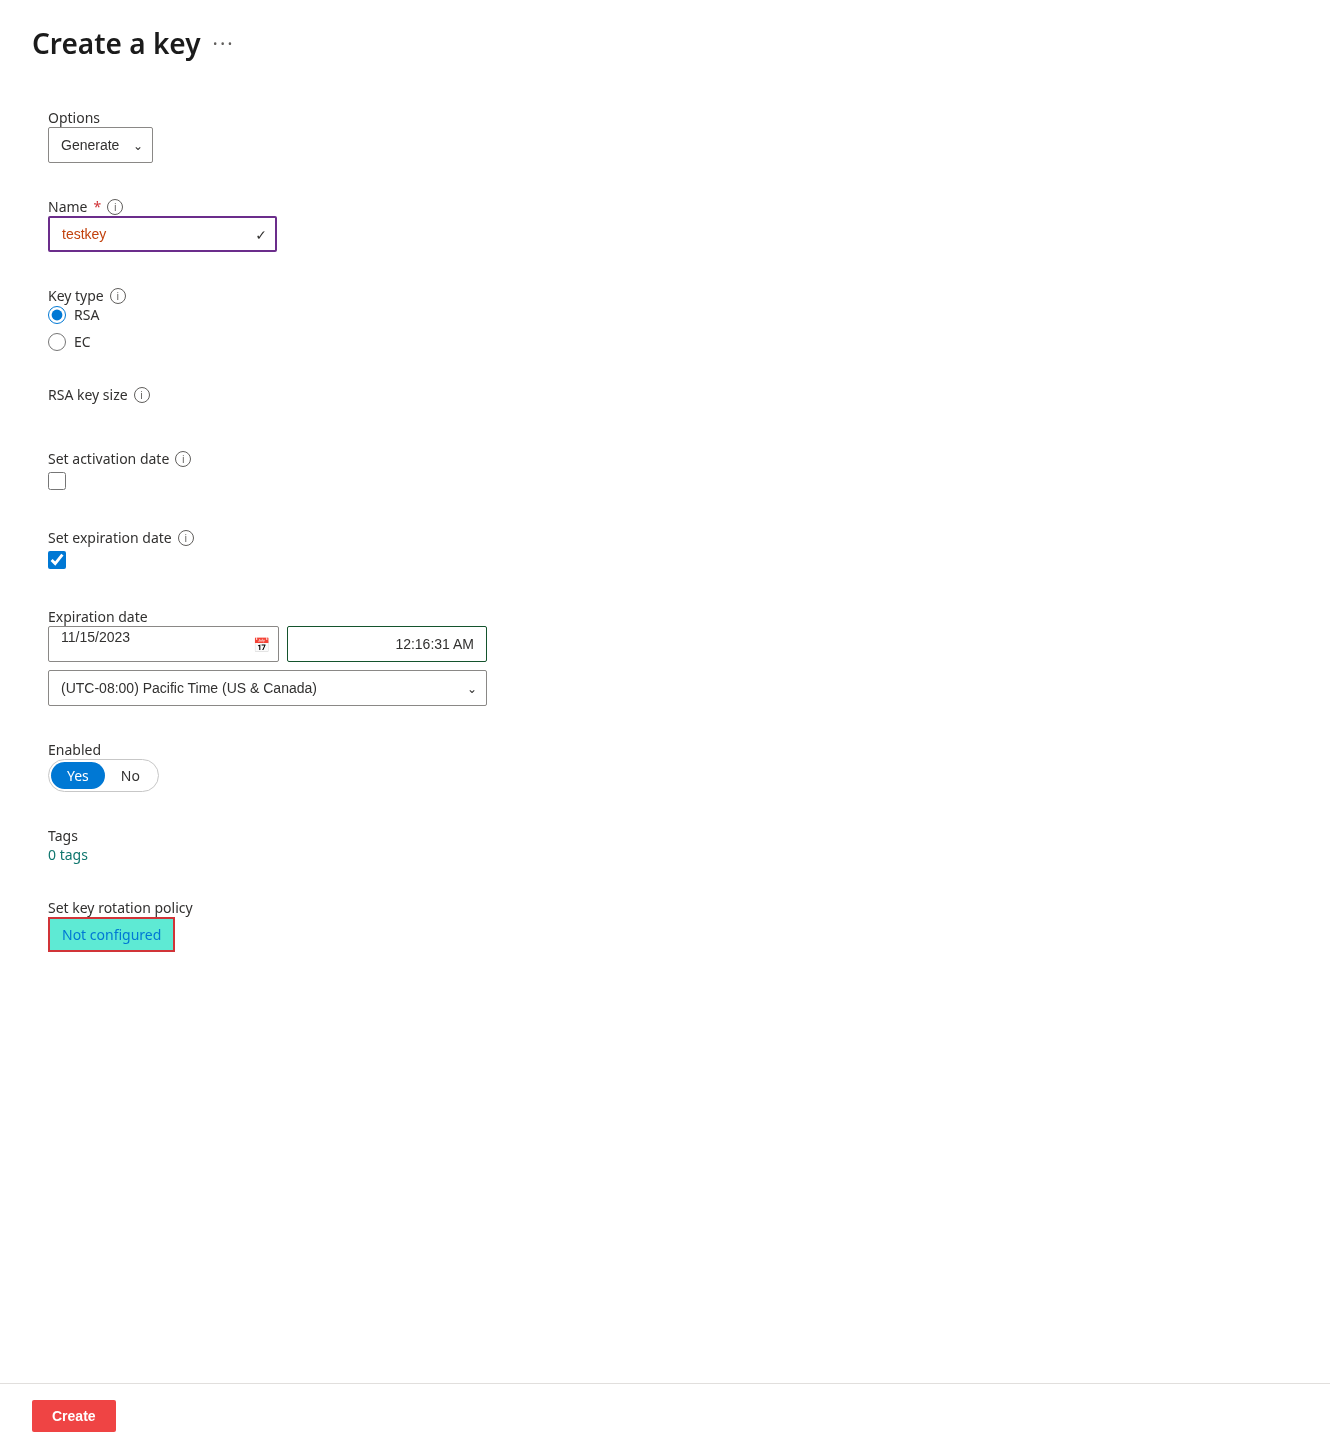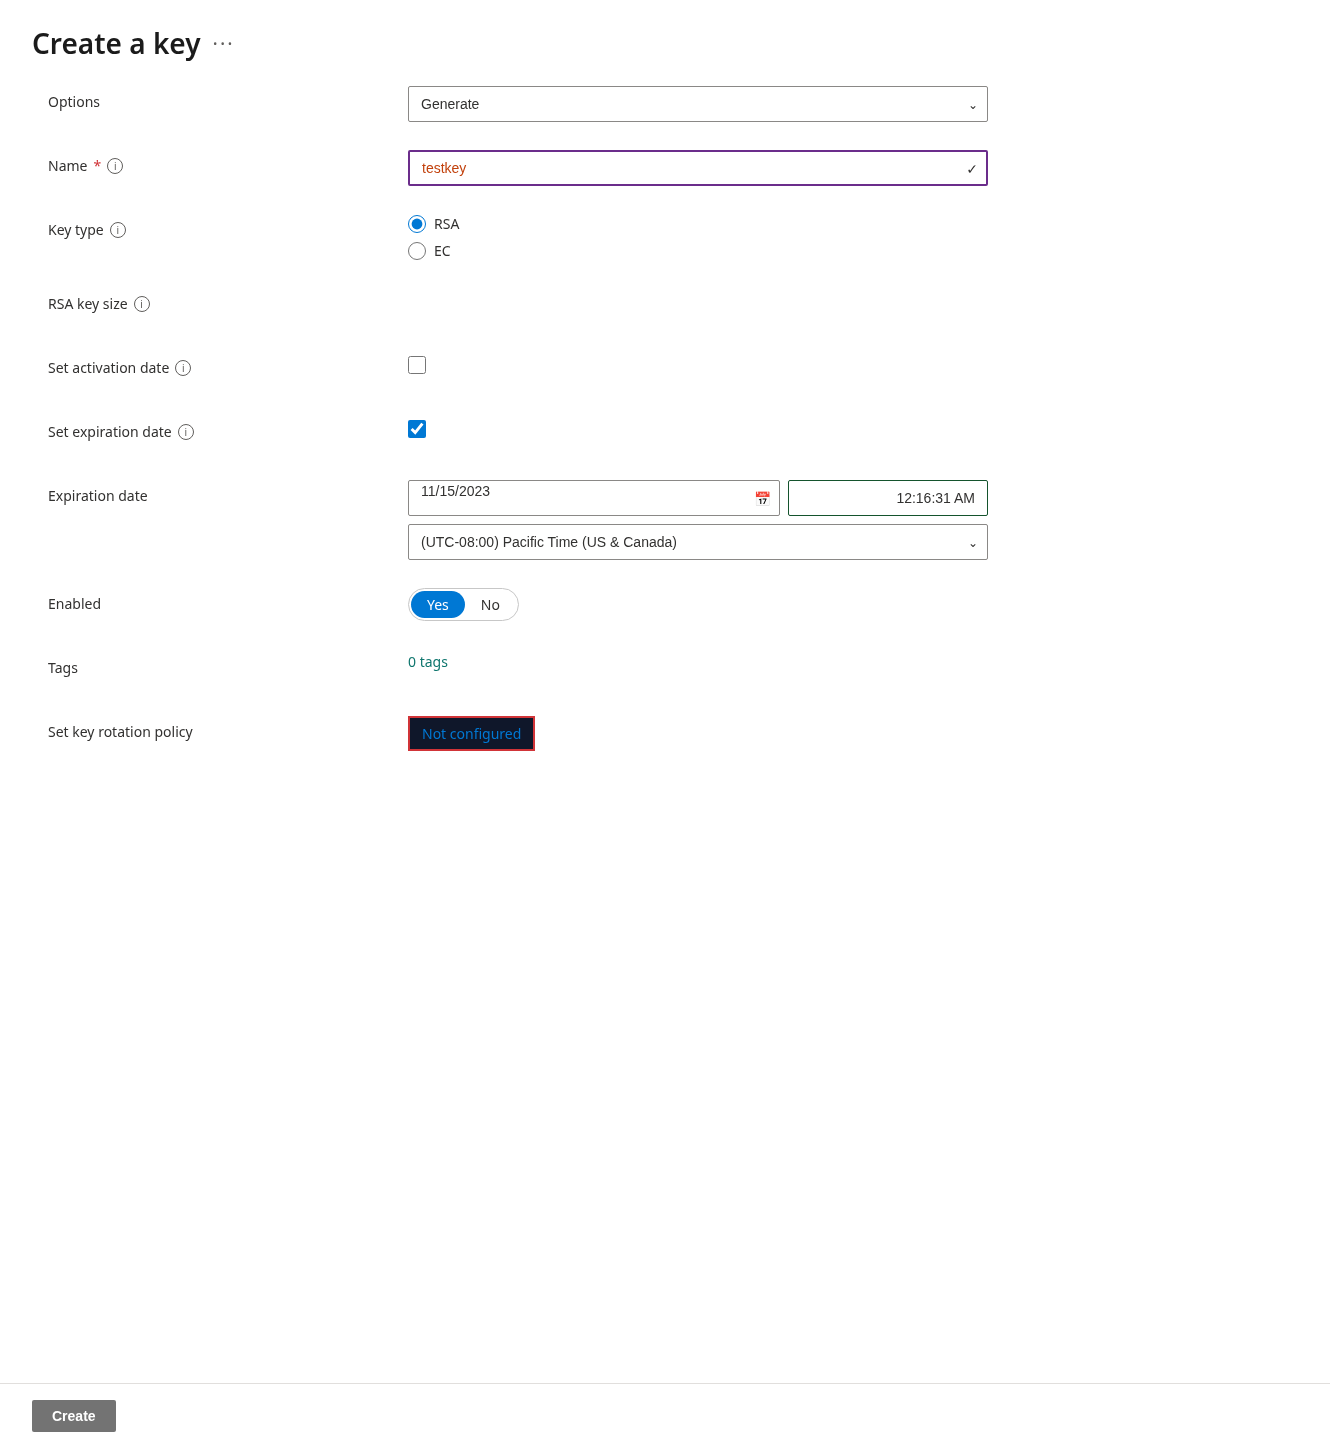--- a/index.html
+++ b/index.html
@@ -12,41 +12,42 @@
       position: relative;
     }
     .page-container {
       padding: 24px 32px;
       max-width: 1330px;
     }
     .page-title-row {
       display: flex;
       align-items: center;
       gap: 12px;
-      margin-bottom: 24px;
+      margin-bottom: 40px;
     }
     .page-title {
       font-size: 28px;
       font-weight: 600;
       color: #1b1b1b;
     }
     .title-ellipsis {
       font-size: 20px;
       color: #605e5c;
       letter-spacing: 2px;
       cursor: pointer;
     }
     .form-body {
       padding: 0 16px;
     }
     .form-row {
       display: flex;
       align-items: flex-start;
       margin-bottom: 28px;
       min-height: 36px;
+      flex-direction: column;
     }
     .form-label {
       width: 360px;
       min-width: 360px;
       padding-top: 6px;
       font-size: 14px;
       color: #323130;
       display: flex;
       align-items: center;
       gap: 6px;
@@ -224,34 +225,34 @@
       font-size: 14px;
       text-decoration: none;
     }
     .not-configured-btn {
       display: inline-block;
       color: #0078d4;
       font-size: 14px;
       cursor: pointer;
       padding: 6px 12px;
       border: 2px solid #d13438;
-      background: #0f172a;
+      background: #5eead4;
       text-decoration: none;
     }
     .footer {
       position: absolute;
       bottom: 0;
       left: 0;
       right: 0;
       border-top: 1px solid #e1dfdd;
       padding: 16px 32px;
       background: #fff;
     }
     .create-button {
-      background: #737373;
+      background: #ef4444;
       color: #fff;
       border: none;
       border-radius: 2px;
       padding: 8px 20px;
       font-size: 14px;
       font-weight: 600;
       cursor: pointer;
     }
   </style>
 </head>

